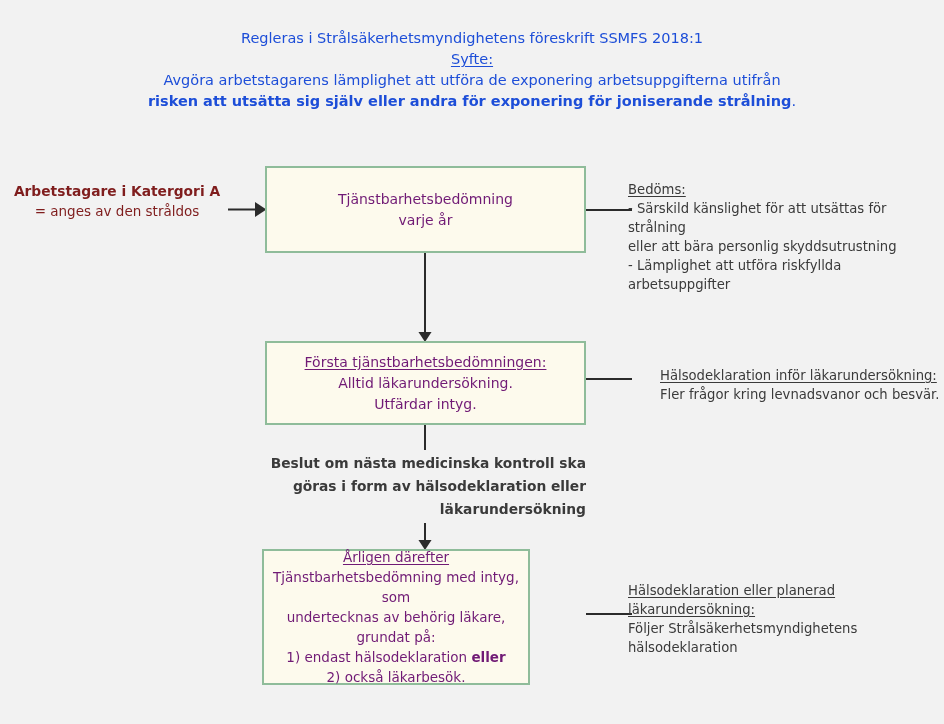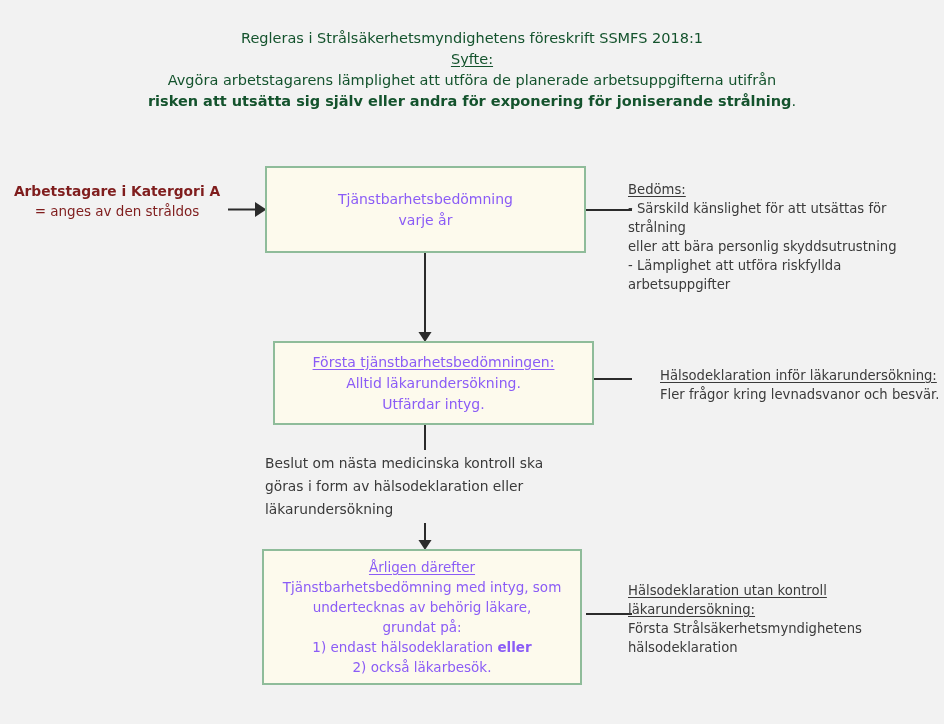--- a/index.html
+++ b/index.html
@@ -22,47 +22,47 @@
 
   
   .header {
     position: absolute;
     left: 120px;
     top: 28px;
     width: 704px;
     text-align: center;
     font-size: 14.5px;
     line-height: 21px;
-    color: #14532d;
+    color: #1d4ed8;
   }
   .header .line-reg { white-space: nowrap; }
   .header .line-syfte {
     text-decoration: underline;
     text-underline-offset: 2px;
   }
   .header .line-bold { font-weight: bold; margin-top: 16px; }
 
   
   .box {
     position: absolute;
     box-sizing: border-box;
     background: #fdfaed;
     border: 2px solid #8fbc9a;
     display: flex;
     align-items: center;
     justify-content: center;
     text-align: center;
     font-size: 14px;
     line-height: 21px;
-    color: #8b5cf6;
+    color: #701a75;
   }
   .box .inner { width: 100%; padding: 0 8px; }
   .box-1 { left: 265px; top: 166px; width: 321px; height: 87px; }
-  .box-2 { left: 265px; top: 341px; width: 321px; height: 84px; margin-left: 8px; }
-  .box-3 { left: 262px; top: 549px; width: 320px; height: 136px; justify-content: center; }
+  .box-2 { left: 265px; top: 341px; width: 321px; height: 84px; }
+  .box-3 { left: 262px; top: 549px; width: 268px; height: 136px; justify-content: center; }
   .box-3 { font-size: 13.5px; line-height: 20px; }
 
   .u {
     text-decoration: underline;
     text-underline-offset: 2px;
   }
   .b { font-weight: bold; }
 
   
   .source-label {
@@ -76,26 +76,27 @@
     color: #7f1d1d;
   }
   .source-label .title { font-weight: bold; font-size: 13.8px; }
 
   
   .mid-caption {
     position: absolute;
     left: 265px;
     top: 450px;
     width: 321px;
-    text-align: left;
+    text-align: right;
     font-size: 13.8px;
     line-height: 23px;
     color: #3a3a3a;
     background: #f2f2f2;
     padding: 2px 0;
+    font-weight: bold;
   }
 
   
   .annotation {
     position: absolute;
     font-size: 13.2px;
     line-height: 19px;
     color: #3a3a3a;
     width: 312px;
   }
@@ -136,21 +137,21 @@
     <line x1="425" y1="514" x2="425" y2="546" stroke="#2b2b2b" stroke-width="2" marker-end="url(#arrowhead)"></line>
 
     <line x1="586" y1="210" x2="632" y2="210" stroke="#2b2b2b" stroke-width="1.8"></line>
     <line x1="586" y1="379" x2="632" y2="379" stroke="#2b2b2b" stroke-width="1.8"></line>
     <line x1="586" y1="614" x2="632" y2="614" stroke="#2b2b2b" stroke-width="1.8"></line>
   </svg>
 
   <div class="header">
     <div class="line-reg">Regleras i Strålsäkerhetsmyndighetens föreskrift SSMFS 2018:1</div>
     <div class="line-syfte">Syfte:</div>
-    <div>Avgöra arbetstagarens lämplighet att utföra de planerade arbetsuppgifterna utifrån</div>
+    <div>Avgöra arbetstagarens lämplighet att utföra de exponering arbetsuppgifterna utifrån</div>
     <div>
       <span class="line-bold">risken att utsätta sig själv eller andra för exponering för joniserande strålning</span><span>.</span>
     </div>
   </div>
 
   <div class="source-label">
     <div class="title">Arbetstagare i Katergori A</div>
     <div>= anges av den stråldos</div>
   </div>
 
@@ -192,19 +193,19 @@
     <div>eller att bära personlig skyddsutrustning</div>
     <div>- Lämplighet att utföra riskfyllda arbetsuppgifter</div>
   </div>
 
   <div class="annotation ann-2">
     <div class="head">Hälsodeklaration inför läkarundersökning:</div>
     <div>Fler frågor kring levnadsvanor och besvär.</div>
   </div>
 
   <div class="annotation ann-3">
-    <div class="head">Hälsodeklaration utan kontroll </div>
+    <div class="head">Hälsodeklaration eller planerad </div>
     <div class="head">läkarundersökning:</div>
-    <div>Första Strålsäkerhetsmyndighetens</div>
+    <div>Följer Strålsäkerhetsmyndighetens</div>
     <div>hälsodeklaration</div>
   </div>
 
 </div>
 
 </body></html>

